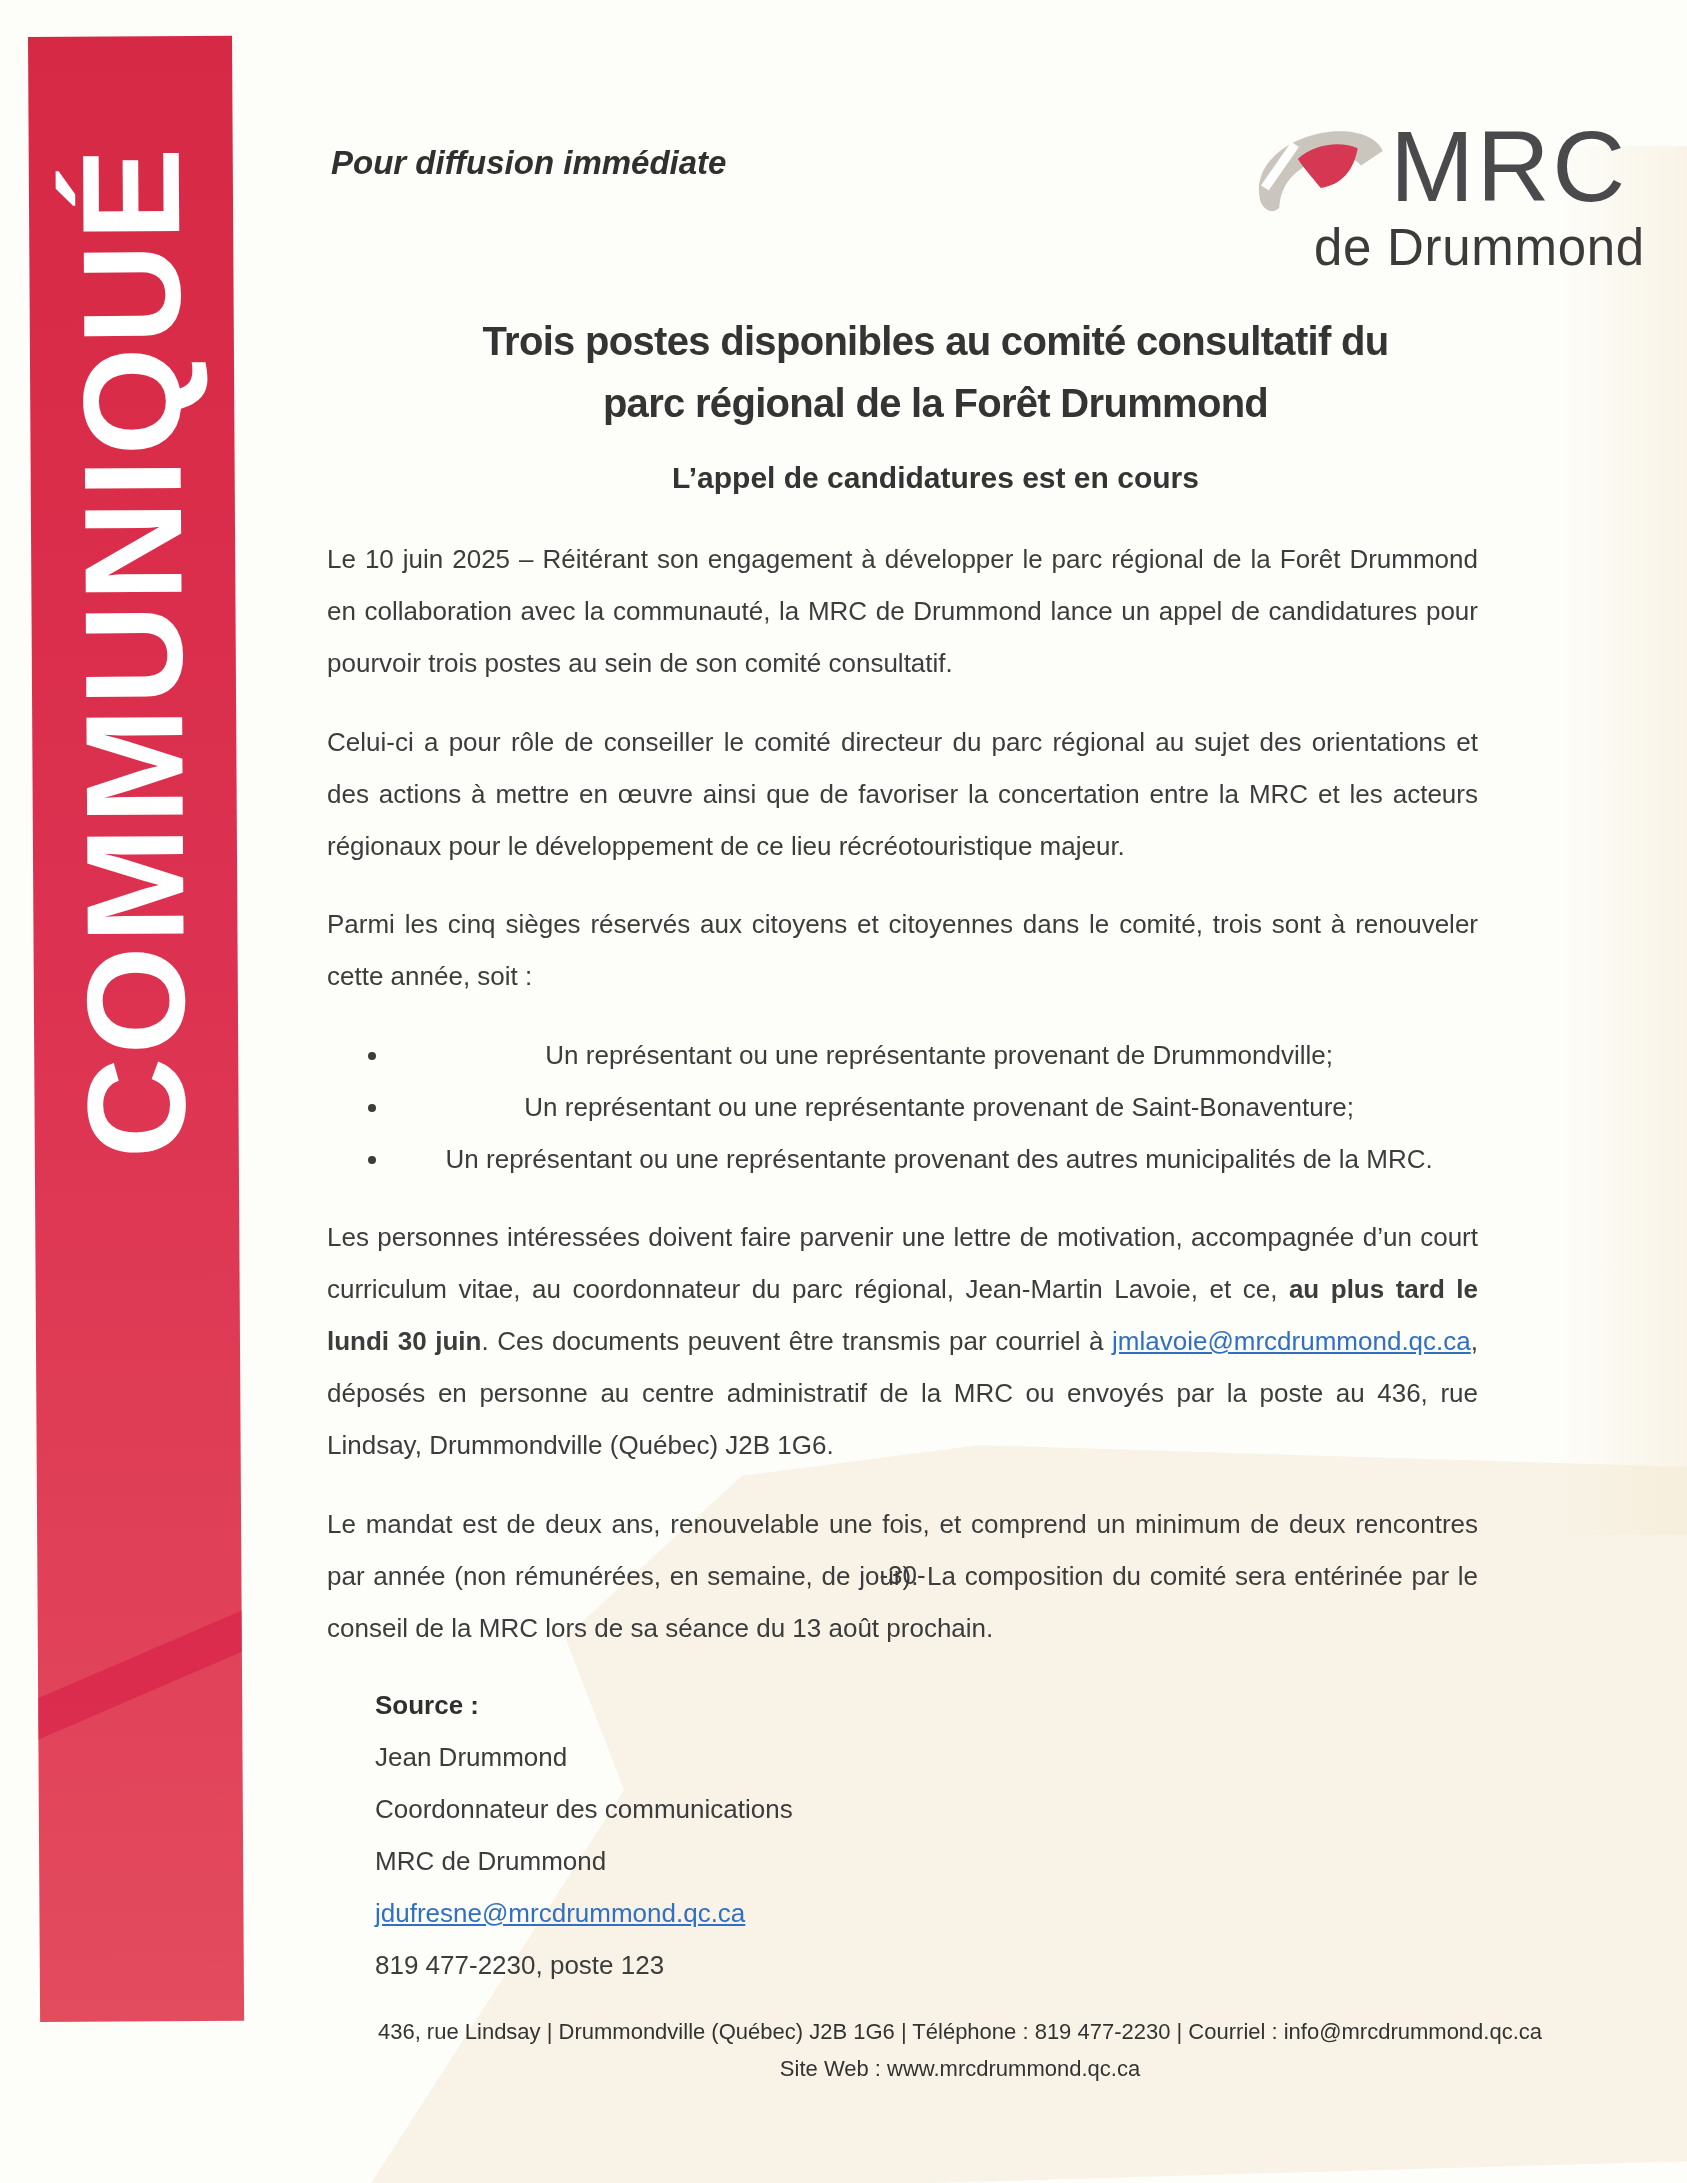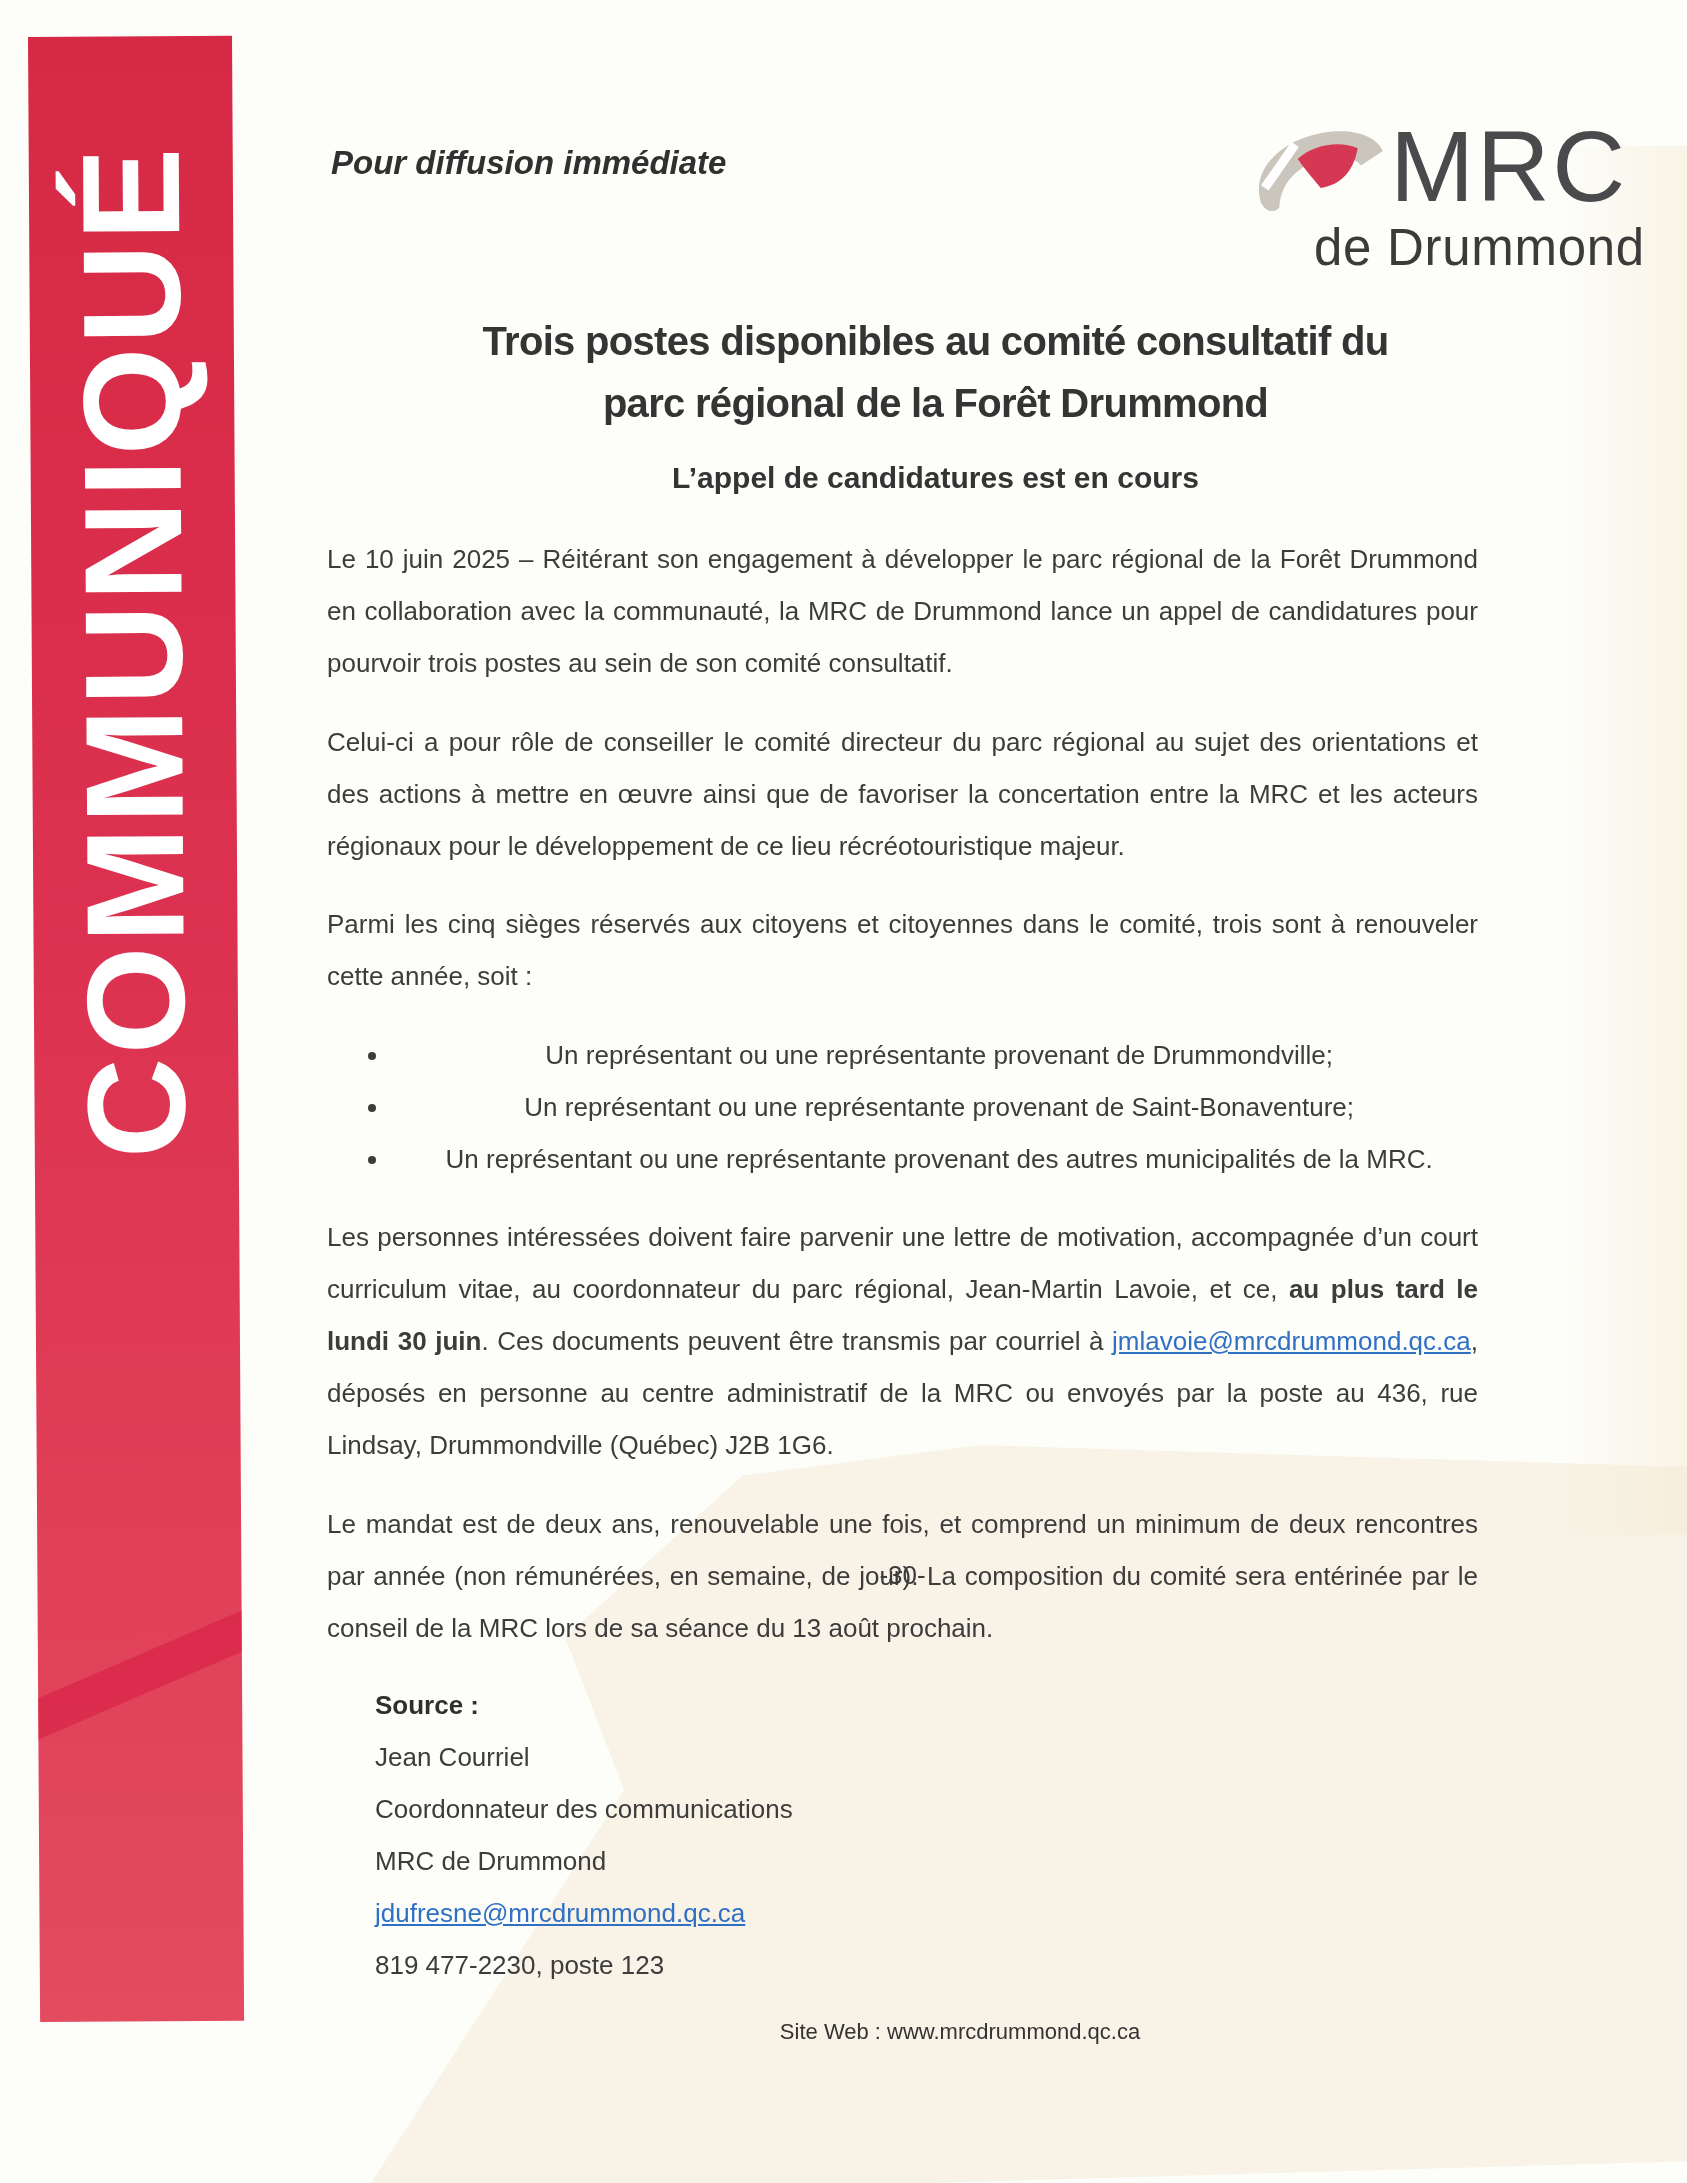--- a/index.html
+++ b/index.html
@@ -131,23 +131,24 @@
     <li>Un représentant ou une représentante provenant des autres municipalités de la MRC.</li>
   </ul>
   <p><span>Les personnes intéressées doivent faire parvenir une lettre de motivation, accompagnée d’un court curriculum vitae, au coordonnateur du parc régional, Jean-Martin Lavoie, et ce, </span><span class="b">au plus tard le lundi 30 juin</span><span>. Ces documents peuvent être transmis par courriel à </span><a class="lnk">jmlavoie@mrcdrummond.qc.ca</a><span>, déposés en personne au centre administratif de la MRC ou envoyés par la poste au 436, rue Lindsay, Drummondville (Québec) J2B 1G6.</span></p>
   <p>Le mandat est de deux ans, renouvelable une fois, et comprend un minimum de deux rencontres par année (non rémunérées, en semaine, de jour). La composition du comité sera entérinée par le conseil de la MRC lors de sa séance du 13 août prochain.</p>
 </div>
 
 <div class="end-mark">-30-</div>
 
 <div class="source">
   <div class="label">Source :</div>
-  <div>Jean Courriel</div>
+  <div>Jean Drummond</div>
   <div>Coordonnateur des communications</div>
   <div>MRC de Drummond</div>
   <div><a class="lnk">jdufresne@mrcdrummond.qc.ca</a></div>
   <div>819 477-2230, poste 123</div>
 </div>
 
 <div class="footer">
+  <div>436, rue Lindsay | Drummondville (Québec) J2B 1G6 | Téléphone : 819 477-2230 | Courriel : info@mrcdrummond.qc.ca</div>
   <div>Site Web : www.mrcdrummond.qc.ca</div>
 </div>
 
 
 </body></html>

